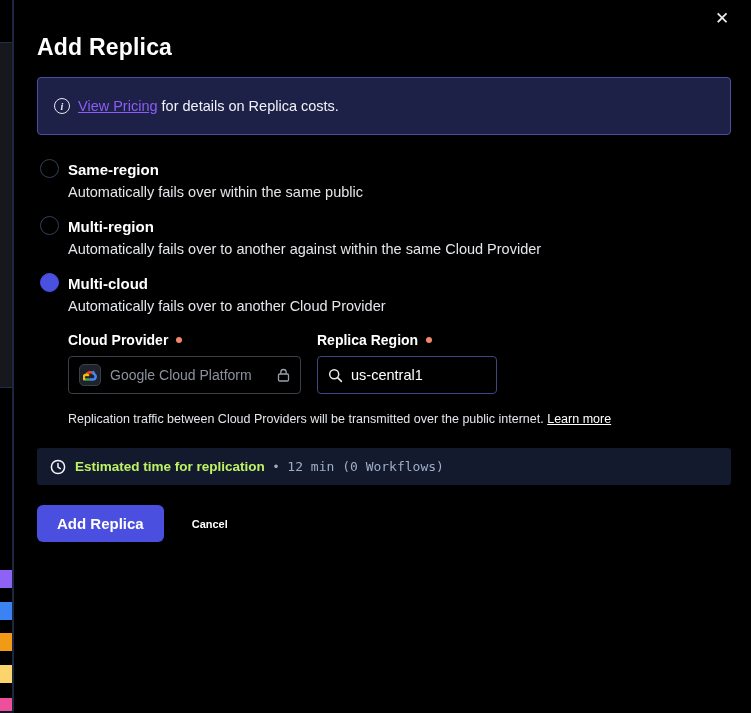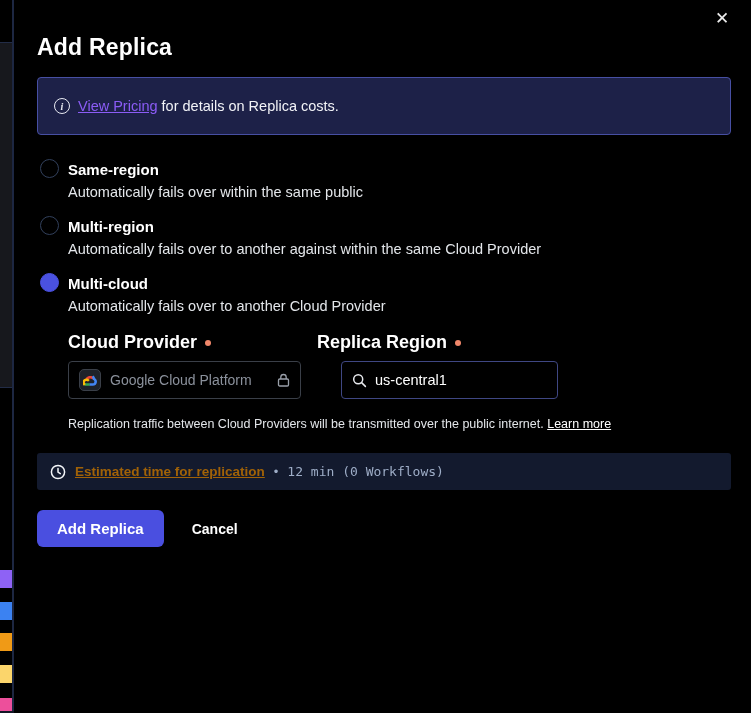--- a/index.html
+++ b/index.html
@@ -34,44 +34,44 @@
   .options { margin-top:24px; }
   .option { margin-bottom:16px; }
   .option-head { display:flex; align-items:flex-end; gap:9px; margin-left:3px; }
   .radio { width:19px; height:19px; border-radius:50%; border:1.5px solid #32405c; background:transparent;
     flex:0 0 auto; cursor:pointer; }
   .radio.checked { background:#4a51e0; border-color:#4a51e0; }
   .option-label { font-size:15px; font-weight:700; color:#fff; cursor:pointer; }
   .option-desc { margin-left:31px; margin-top:6px; font-size:14.5px; color:#e3e6ea; }
 
   .fields-row { display:flex; gap:16px; margin-left:31px; margin-top:18px; }
-  .field-label { font-size:18px; font-weight:700; color:#fff; display:flex; align-items:center; gap:8px; }
+  .field-label { font-size:14px; font-weight:700; color:#fff; display:flex; align-items:center; gap:8px; }
   .req-dot { width:6px; height:6px; border-radius:50%; display:inline-block; }
   .field-box { margin-top:8px; height:38px; display:flex; align-items:center; border-radius:4px; background:#000; }
   .provider-box { width:233px; border:1px solid #3a3f48; padding:0 10px; gap:9px; color:#8b919c; font-size:14px; }
   .gcp-badge { width:22px; height:22px; border-radius:5px; background:#1e222a; border:1px solid #3a3f48;
     display:flex; align-items:center; justify-content:center; flex:0 0 auto; }
-  .region-box { width:217px; border:1px solid #3f4783; padding:0 10px; gap:8px;margin-left:24px; }
+  .region-box { width:180px; border:1px solid #3f4783; padding:0 10px; gap:8px; }
   .region-box input { background:transparent; border:none; outline:none; color:#fff; font-size:14.5px;
     width:100%; font-family:"Liberation Sans", sans-serif; }
   .provider-text { flex:1 1 auto; white-space:nowrap; }
 
   .note { margin-left:31px; margin-top:18px; font-size:12.5px; color:#e3e6ea; }
   .note a { color:#fff; text-decoration:underline; cursor:pointer;margin-top:20px; }
 
   .estimate-banner { margin-top:22px; width:694px; height:37px; background:#131a2e; border-radius:3px;
     display:flex; align-items:center; padding:0 13px; gap:9px; }
-  .estimate-label { font-size:13.5px; font-weight:700; color:#a16207;text-decoration:underline; }
+  .estimate-label { font-size:13.5px; font-weight:700; color:#bef264; }
   .estimate-sep { color:#9eadc7; font-size:13px; }
   .estimate-value { font-family:"DejaVu Sans Mono", monospace; font-size:13px; color:#9eadc7; }
 
   .actions { margin-top:20px; display:flex; align-items:center; gap:24px; }
   .btn-primary { background:#4a4fe0; color:#fff; font-size:15px; font-weight:700; border:none;
     border-radius:6px; padding:10px 20px; cursor:pointer; font-family:"Liberation Sans", sans-serif; }
-  .btn-secondary { background:transparent; color:#fff; font-size:14px; font-weight:700; border:none;
+  .btn-secondary { background:transparent; color:#fff; font-size:11px; font-weight:700; border:none;
     cursor:pointer; padding:10px 4px; font-family:"Liberation Sans", sans-serif; }
 
   svg { display:block; }
 </style>
 </head>
 <body>
 
 <div class="stage">
 
   <div class="bg-strip">

